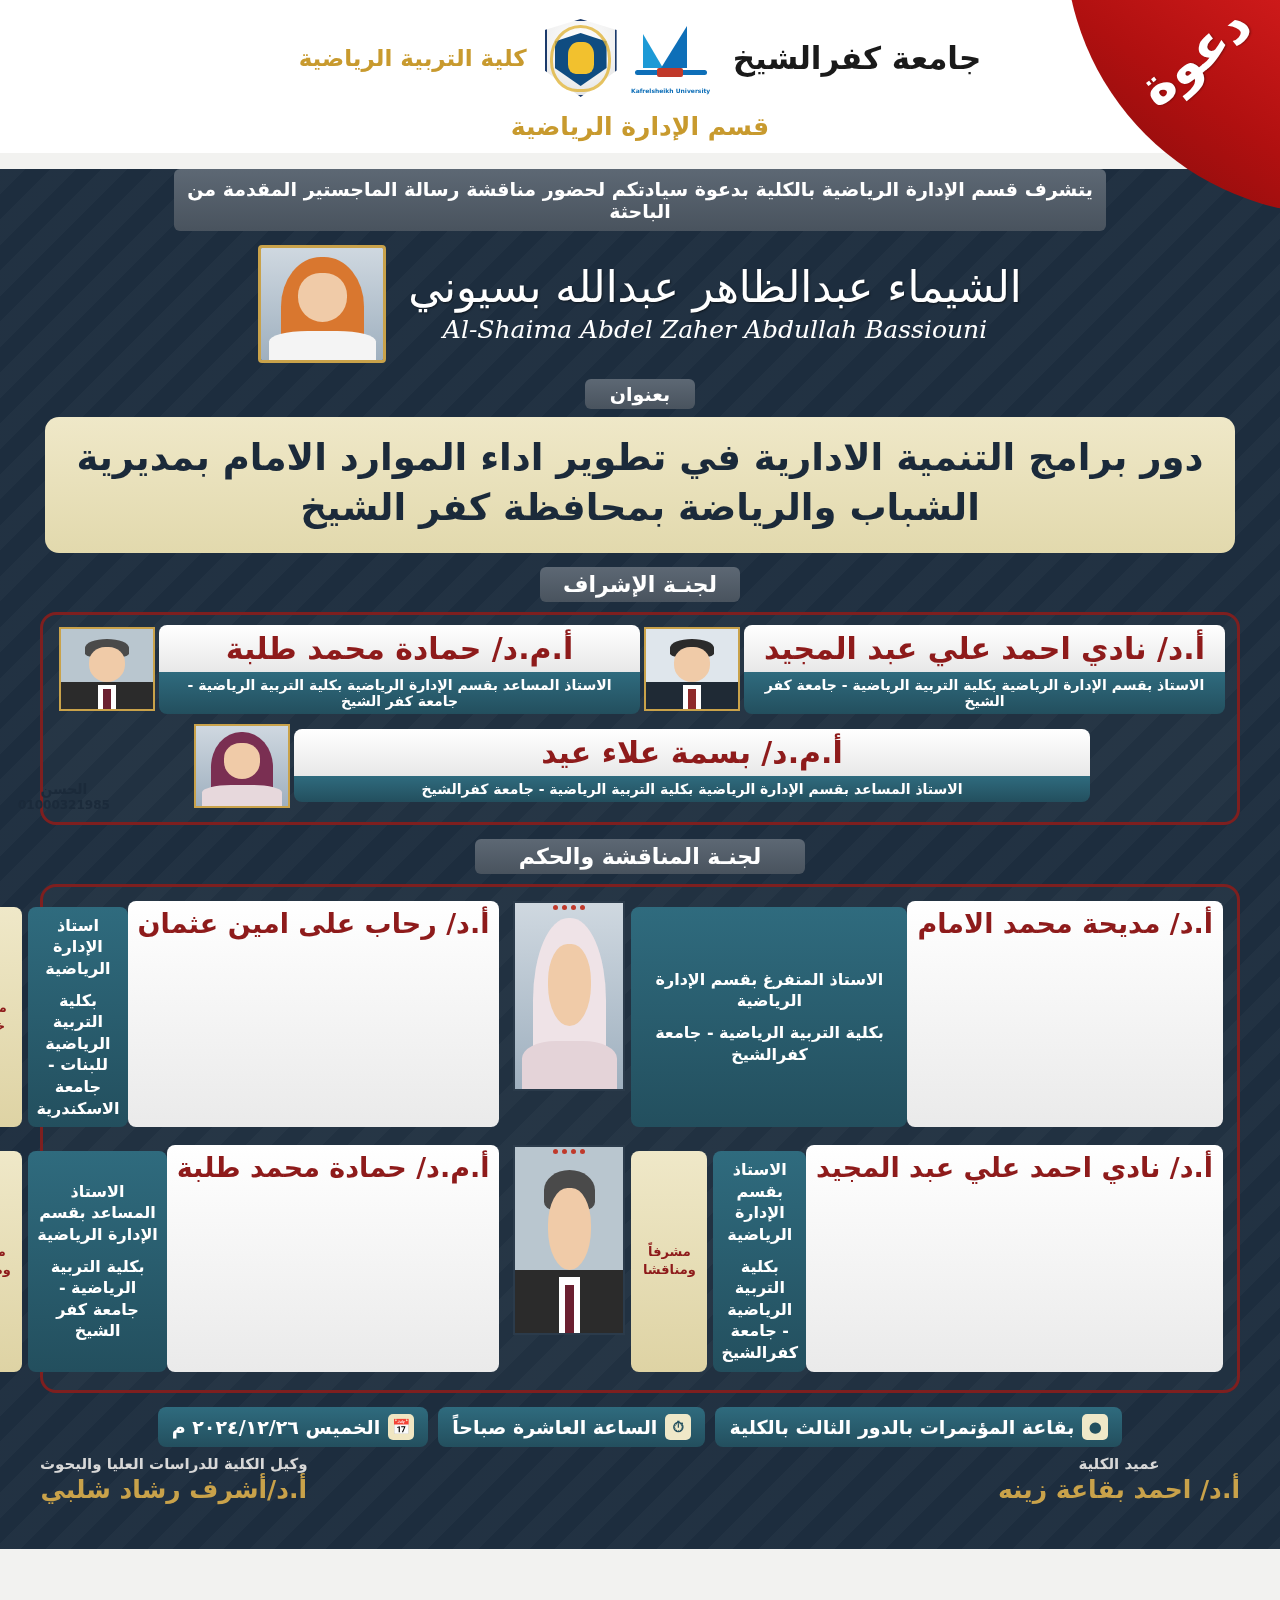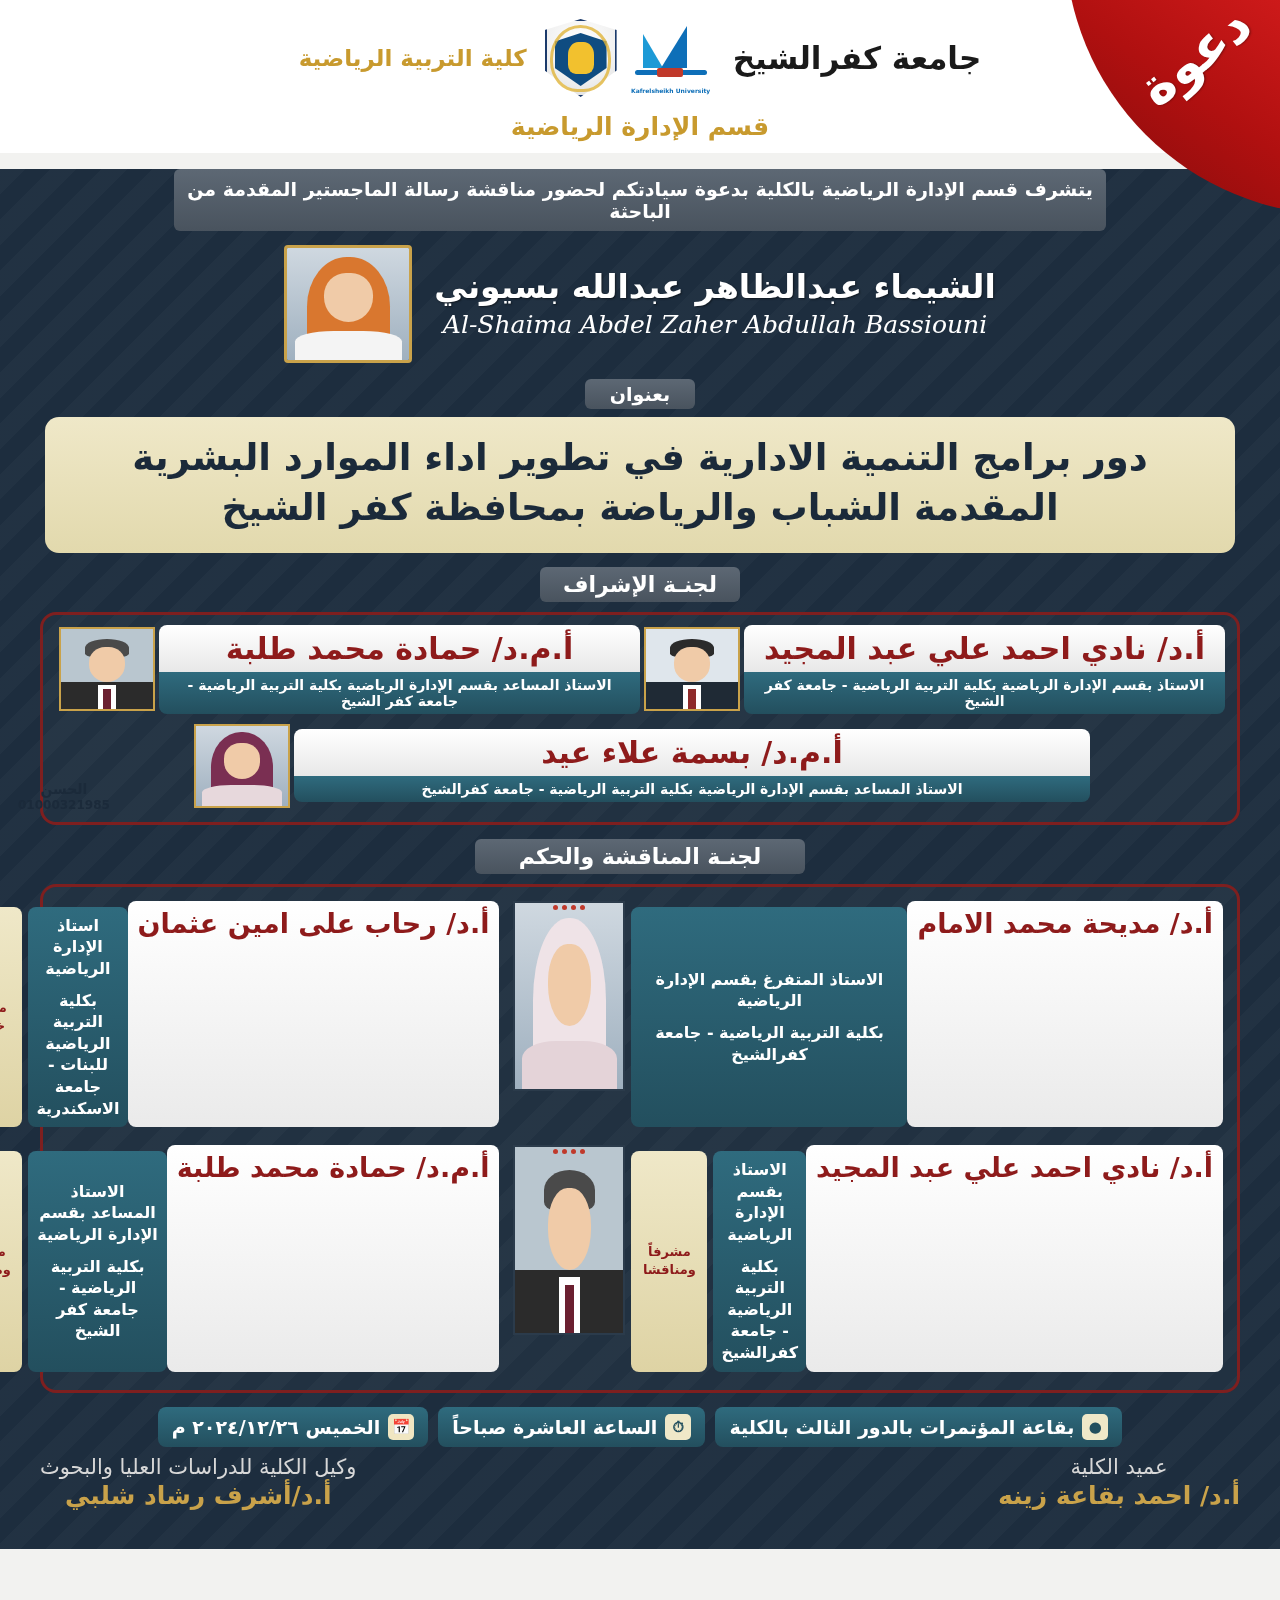--- a/index.html
+++ b/index.html
@@ -159,21 +159,21 @@
   .researcher {
     display:flex;
     align-items:center;
     justify-content:center;
     gap:22px;
     margin-top:14px;
     padding-bottom:6px;
   }
   .researcher .names { text-align:center; }
   .researcher .ar {
-    font-size:33px; font-weight:bold; color:#ffffff;
+    font-size:43px; font-weight:normal; color:#ffffff;
     text-shadow:1px 1px 2px rgba(0,0,0,.5);
     line-height:1.1;
   }
   .researcher .en {
     direction:ltr;
     font-size:25px;
     font-style:italic;
     color:#ffffff;
     font-family:"DejaVu Serif", serif;
     margin-top:4px;
@@ -423,21 +423,21 @@
   .pill.date .ico { background:#f0e6c2; }
 
   .footer-names {
     display:flex;
     justify-content:space-between;
     width:1200px;
     margin:8px auto 0;
     color:#ffffff;
   }
   .fn { text-align:center; }
-  .fn .role { font-size:21px; font-weight:normal; color:#d8d8d8; }
+  .fn .role { font-size:15px; font-weight:bold; color:#d8d8d8; }
   .fn .nm {
     font-size:25px; font-weight:bold; color:#c9a24a;
     margin-top:2px;
   }
 
   .designer {
     position:absolute;
     left:18px; top:612px;
     text-align:center;
     color:#1b2a3a;
@@ -494,21 +494,21 @@
           <div class="hijab"></div>
           <div class="face"></div>
           <div class="body"></div>
         </div>
       </div>
     </div>
 
     <div class="bunwan">بعنوان</div>
 
     <div class="title-box">
-      <div class="t">دور برامج التنمية الادارية في تطوير اداء الموارد البشرية المقدمة الشباب والرياضة بمحافظة كفر الشيخ</div>
+      <div class="t">دور برامج التنمية الادارية في تطوير اداء الموارد الامام بمديرية الشباب والرياضة بمحافظة كفر الشيخ</div>
     </div>
 
     <div class="designer">
       <div class="d1">الحسن</div>
       <div>01000321985</div>
     </div>
 
     <div class="sec-head">لجنـة الإشراف</div>
 
     <div class="panel">

